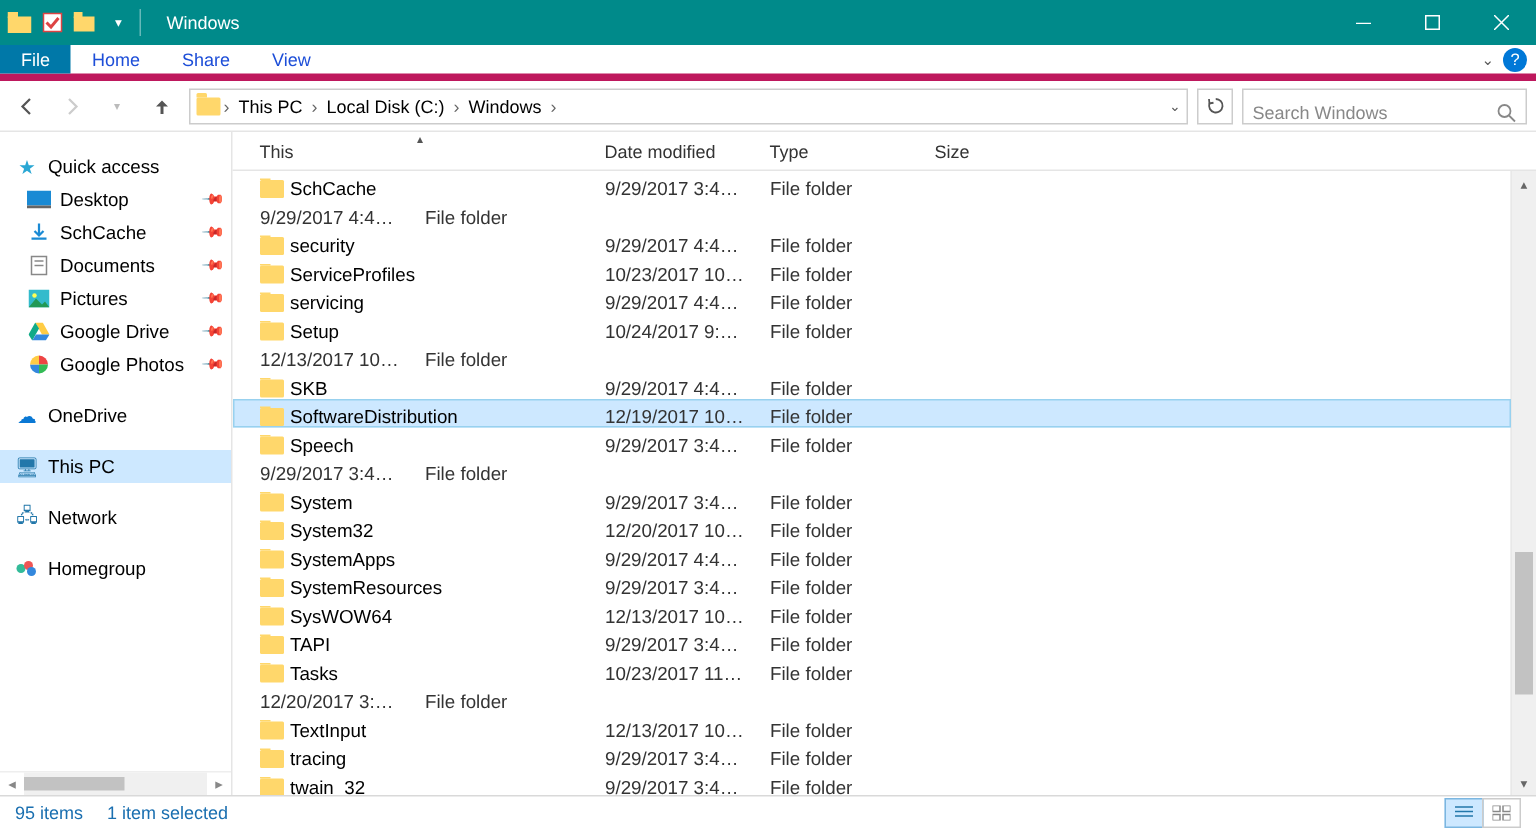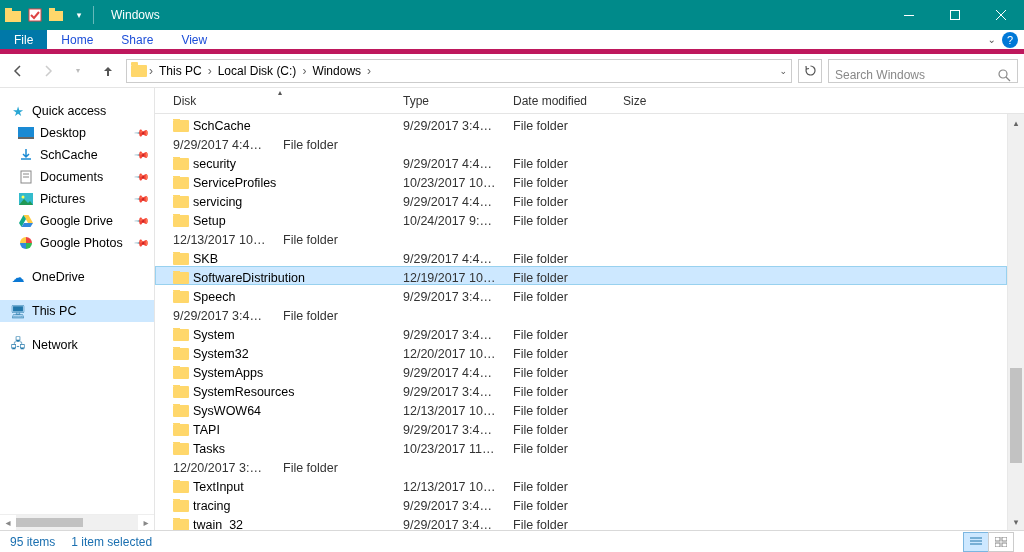--- a/index.html
+++ b/index.html
@@ -273,35 +273,47 @@
         <span class="ico" style="color:#2277aa;">🖥</span>
         <span>This PC</span>
       </div>
     </div>
     <div class="nav-section">
       <div class="nav-item top">
         <span class="ico" style="color:#2277aa;">🖧</span>
         <span>Network</span>
       </div>
     </div>
+    <div class="nav-section">
+      <div class="nav-item top">
+        <span class="ico">
+          <svg width="16" height="14" viewBox="0 0 16 14">
+              <circle cx="4" cy="7" r="3" fill="#3b9"></circle>
+              <circle cx="9" cy="5" r="3" fill="#e55"></circle>
+              <circle cx="11" cy="9" r="3" fill="#38d"></circle>
+            </svg>
+        </span>
+        <span>Homegroup</span>
+      </div>
+    </div>
     <div class="hscroll">
       <div class="tr">◂</div>
         <div class="thumb"></div>
         <div class="tr">▸</div>
     </div>
   </div>
 
   <div class="content">
     <div class="cols">
       <div class="col name">
           <span class="sort">▴</span>
-          <span>Disk</span>
+          <span>This</span>
         </div>
+      <div class="col date">Date modified</div>
       <div class="col type">Type</div>
-      <div class="col date">Date modified</div>
       <div class="col size">Size</div>
     </div>
     <div style="display:flex; flex:1; overflow:hidden;">
       <div class="rows" id="rows">
           <div class="row">
             <div class="cell name">
               <span class="folder-icon"></span>
               <span>SchCache</span>
             </div>
                  <div class="cell date">9/29/2017 3:46 PM</div>

